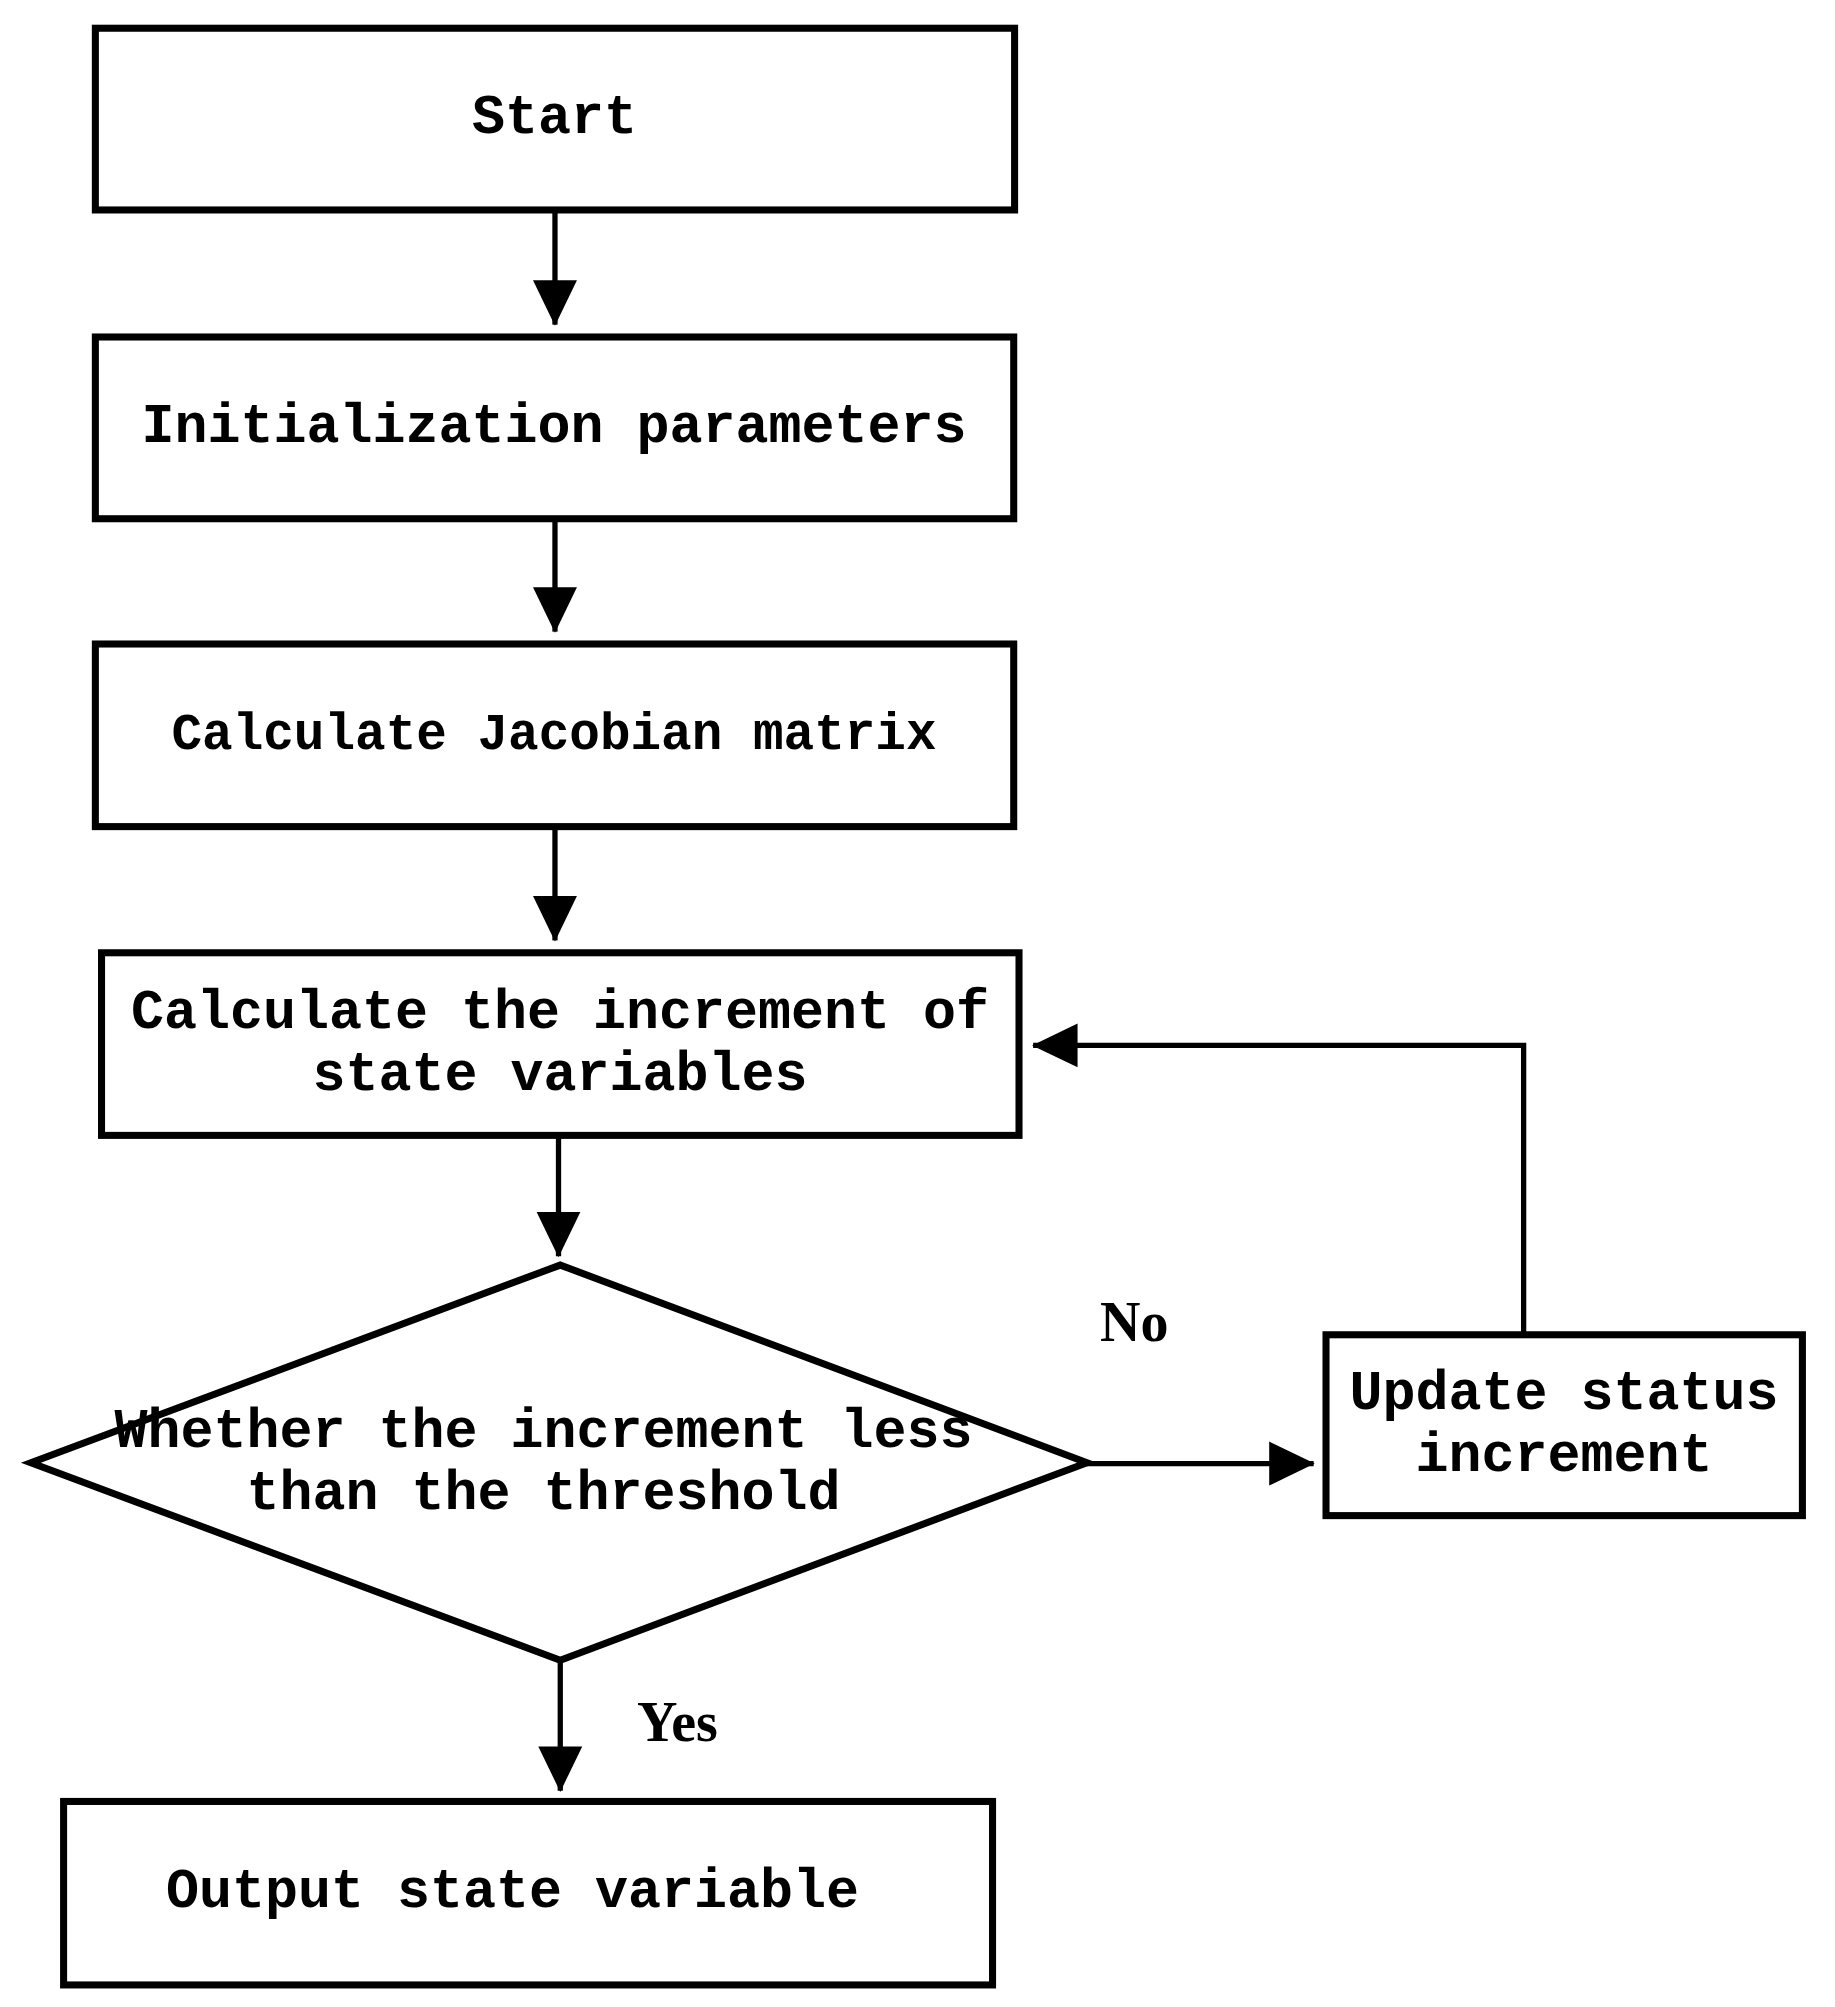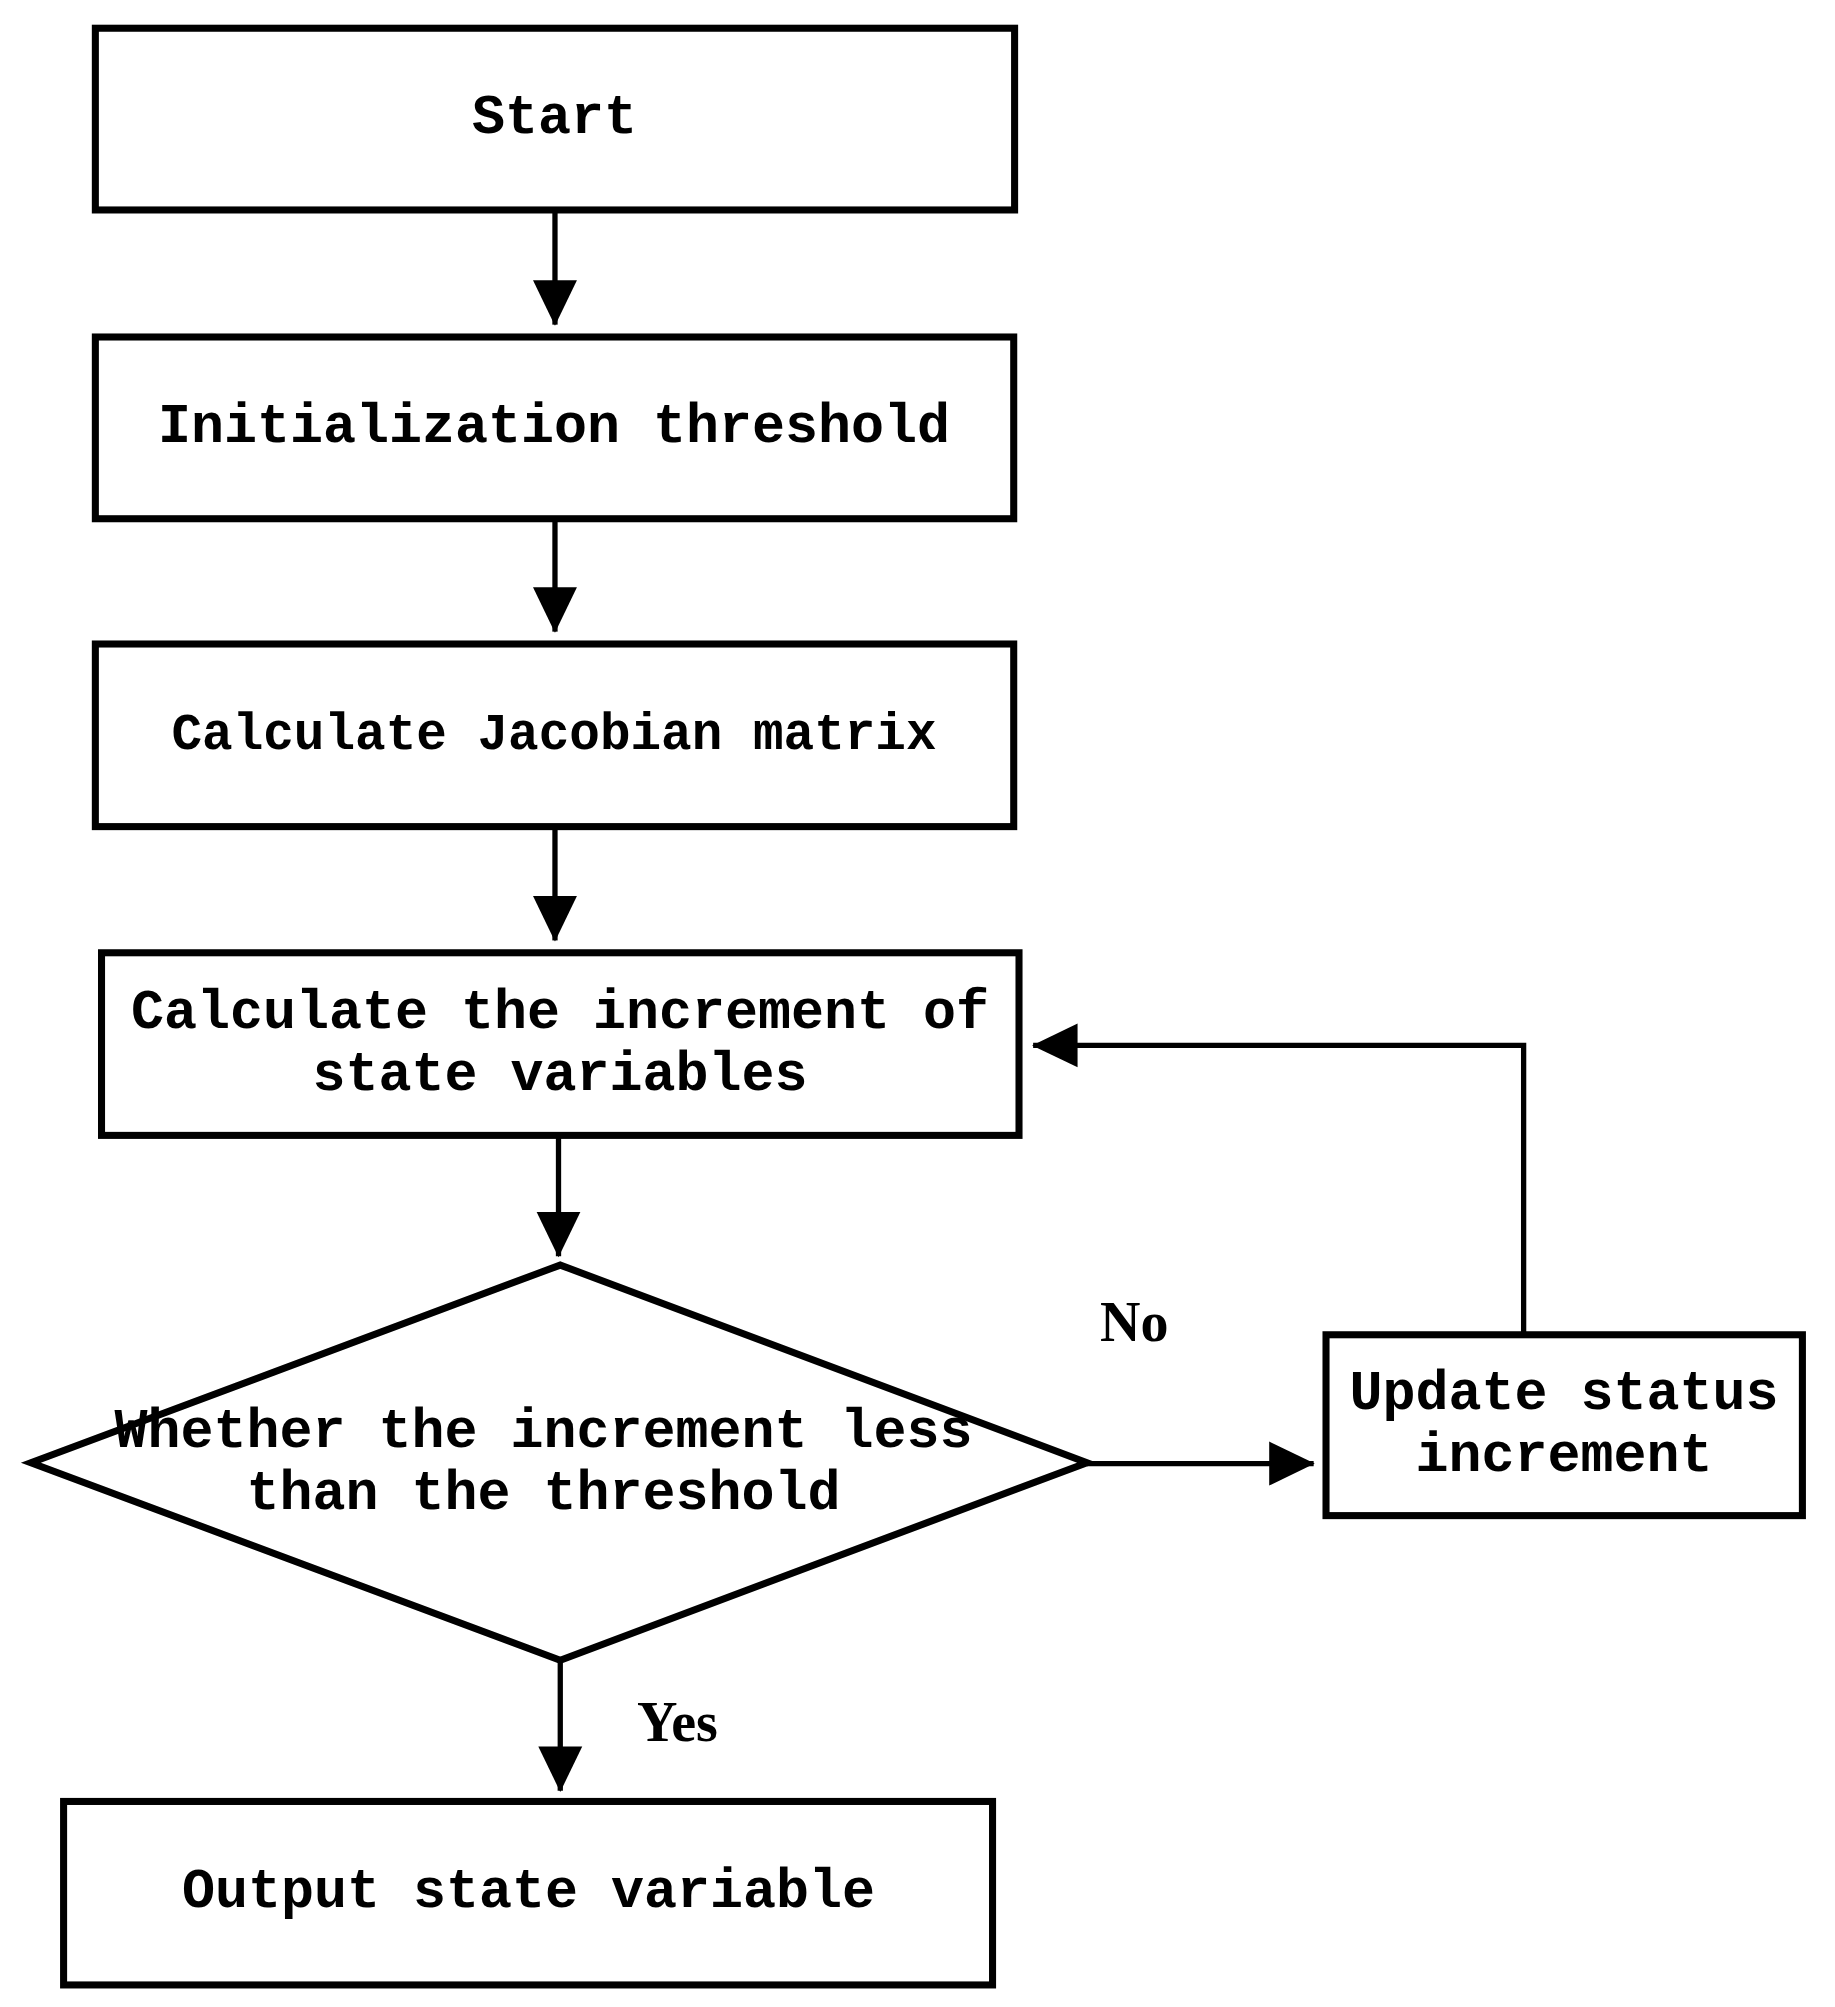--- a/index.html
+++ b/index.html
@@ -45,21 +45,21 @@
     pointer-events: none;
   }
 
   
   #label-start      { left: 95px;  top: 28px;   width: 919px; height: 182px; font-size: 55px; }
   #label-init       { left: 95px;  top: 337px;  width: 918px; height: 182px; font-size: 55px; }
   #label-jacobian   { left: 95px;  top: 644px;  width: 918px; height: 183px; font-size: 51px; }
   #label-increment  { left: 101px;  top: 953px; width: 918px; height: 183px; font-size: 55px; }
   #label-decision   { left: 15px;   top: 1376px; width: 1057px; height: 176px; font-size: 55px; }
   #label-update     { left: 1326px; top: 1335px; width: 476px;  height: 181px; font-size: 55px; }
-  #label-output     { left: 64px;   top: 1801px; width: 929px; height: 184px; font-size: 55px; }
+  #label-output     { left: 48px;   top: 1801px; width: 929px; height: 184px; font-size: 55px; }
 
   
   #label-no  { left: 1100px; top: 1262px; font-size: 56px; margin-top: 28px; }
   #label-yes { left: 609px;  top: 1690px; font-size: 56px; margin-left: 28px; }
 </style>
 </head>
 <body>
 
 <div id="stage">
 
@@ -94,21 +94,21 @@
 
     <line x1="1232" y1="1659" x2="1489" y2="1659" stroke="#000000" stroke-width="6" marker-end="url(#arrowhead)"></line>
 
     <polyline points="1727,1513 1727,1185 1171,1185" fill="none" stroke="#000000" stroke-width="6" marker-end="url(#arrowhead)"></polyline>
 
     <line x1="635" y1="1882" x2="635" y2="2030" stroke="#000000" stroke-width="6" marker-end="url(#arrowhead)"></line>
   </svg>
 
   <div class="node-label" id="label-start">Start</div>
 
-  <div class="node-label" id="label-init">Initialization threshold</div>
+  <div class="node-label" id="label-init">Initialization parameters</div>
 
   <div class="node-label" id="label-jacobian">Calculate Jacobian matrix</div>
 
   <div class="node-label" id="label-increment">Calculate the increment of
 state variables</div>
 
   <div class="node-label" id="label-decision">Whether the increment less
 than the threshold</div>
 
   <div class="node-label" id="label-update">Update status

